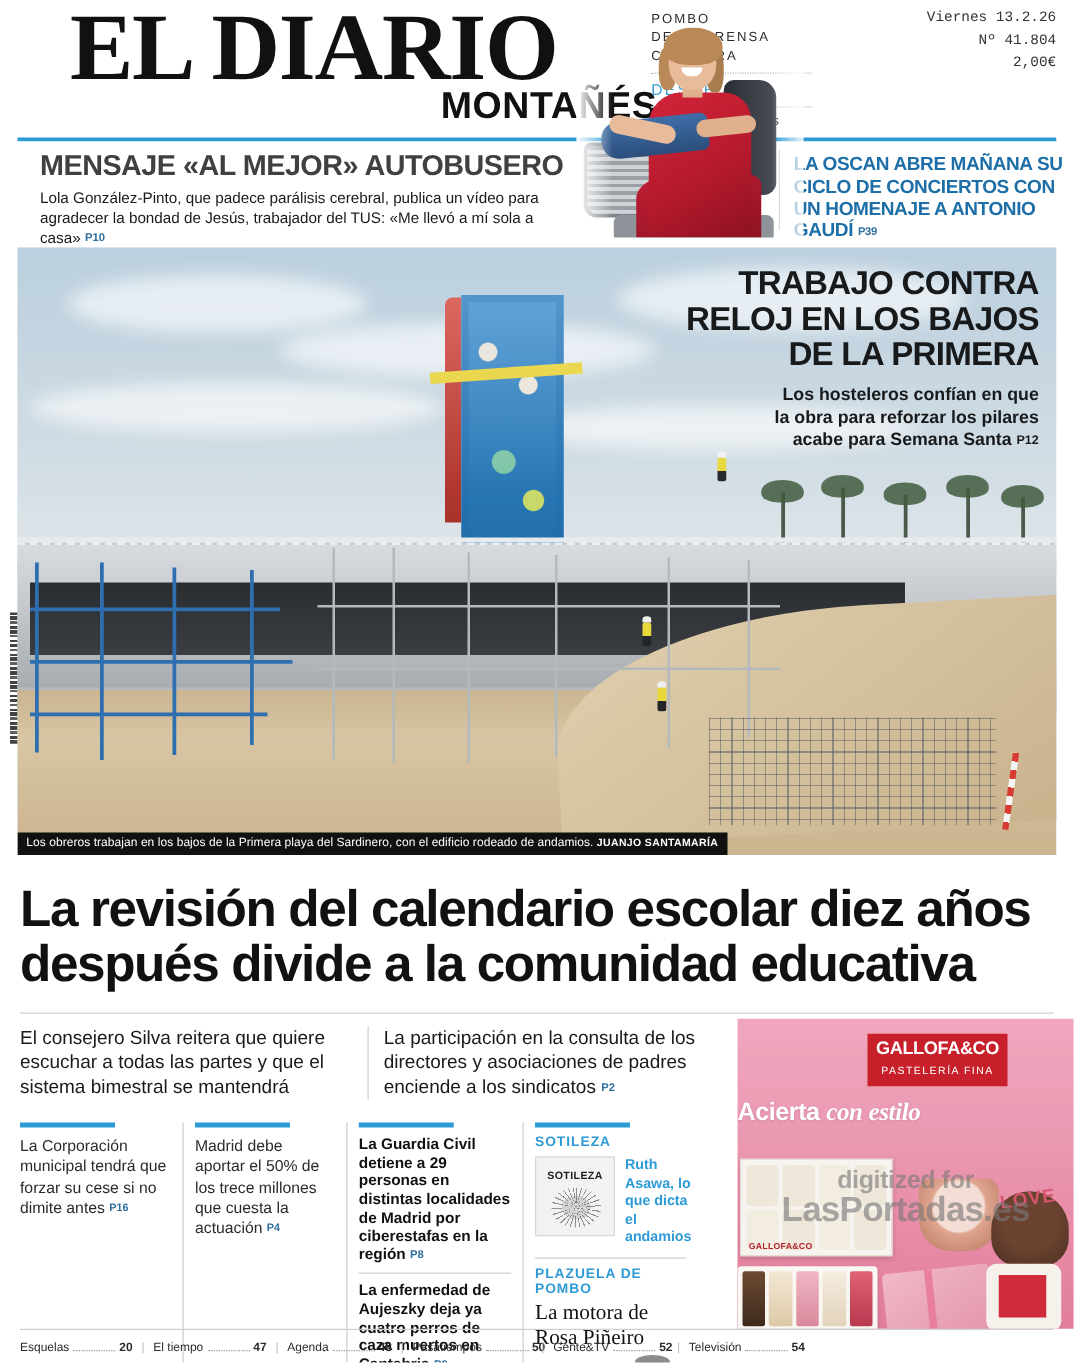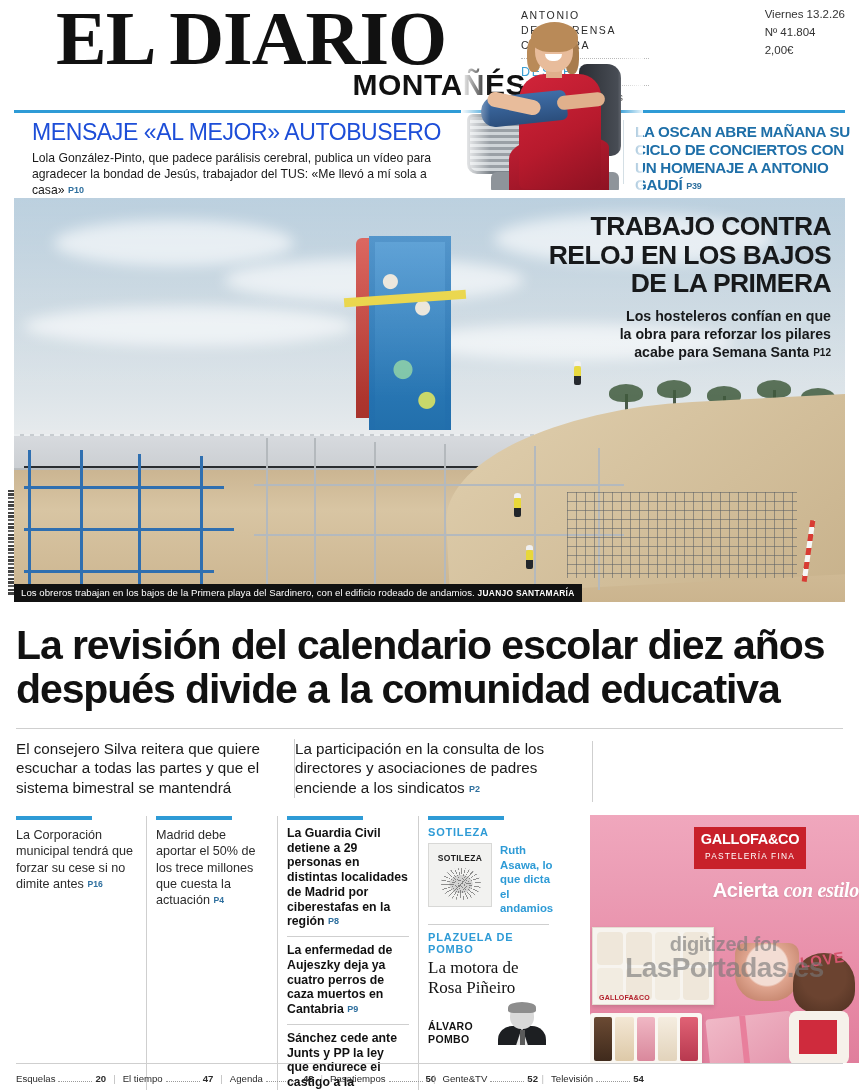--- a/index.html
+++ b/index.html
@@ -47,21 +47,21 @@
   .mast-mid {
     position: absolute; left: 521px; top: 8px; width: 140px;
     font-size: 10.5px; letter-spacing: 1.6px; line-height: 1.45;
     color: #2b2b2b;
   }
   .mast-rule { border-top: 1px dotted #b9b9b9; margin: 4px 0 4px 0; width: 128px; }
   .mast-desde { font-size: 12.5px; letter-spacing: 1.8px; color: #3a9fd4; }
   .mast-web { font-size: 11px; letter-spacing: .2px; color: #3a3a3a; }
   .mast-right {
     position: absolute; right: 14px; top: 6px;
-    font-size: 11.5px; line-height: 1.55; color: #333;
+    text-align: right; font-size: 11.5px; line-height: 1.55; color: #333; font-family: Liberation Mono, monospace;
   }
 
   
   .scooter-photo {
     position: absolute; left: 461px; top: 22px; width: 182px; height: 168px;
     overflow: hidden; z-index: 4;
   }
   .sc-head { position:absolute; left:74px; top:6px; width:38px; height:44px;
     background:#e8bc9b; border-radius:50% 50% 46% 46%; }
   .sc-hair { position:absolute; left:70px; top:0px; width:47px; height:30px;
@@ -96,38 +96,38 @@
     background: linear-gradient(to right, rgba(255,255,255,1) 0%, rgba(255,255,255,0) 16%,
       rgba(255,255,255,0) 86%, rgba(255,255,255,.9) 100%); }
 
   
   .promo {
     position: relative; margin: 0 14px; border-top: 3px solid #2e9bd6;
     padding-top: 7px; display: flex; height: 82px;
   }
   .promo-left { width: 470px; padding-left: 18px; }
   .promo-kicker {
-    font-size: 23px; font-weight: 400; color: #1d4ed8; letter-spacing: -.4px;
+    font-size: 23px; font-weight: 700; color: #404040; letter-spacing: -.4px;
     line-height: 1.05;
   }
   .promo-deck {
     font-size: 12.2px; line-height: 1.32; color: #1a1a1a; margin-top: 6px;
     max-width: 420px;
   }
   .pg { font-size: 9px; font-weight: 700; color: #2e6f9e; vertical-align: 1px; }
   .promo-div { position:absolute; left:609px; top:7px; bottom:8px; width:1px; background:#c9d6de; }
   .promo-right {
     position:absolute; left: 621px; top: 10px; width: 224px;
     font-size: 15.2px; font-weight: 700; line-height: 1.17; color: #1e6fa8;
     letter-spacing: -.3px;
   }
 
   
   .photo-wrap {
-    position: relative; margin: 6px 14px 0 14px; height: 404px; overflow: hidden;
+    position: relative; margin: 6px 14px 0 14px; height: 486px; overflow: hidden;
     background: #cfd8de;
     padding-left: 24px;
   }
   .sky { position:absolute; inset:0;
     background: linear-gradient(180deg,#a9c3d6 0%,#c3d3de 22%,#dbe3e8 46%,#e7ebed 60%,#cdd4d6 62%,#cdd4d6 100%); }
   .cloud { position:absolute; background: rgba(255,255,255,.62); border-radius:50%; filter: blur(7px); }
   .palms { position:absolute; right:0; top:162px; width:250px; height:80px; }
   .palm { position:absolute; width:3px; height:44px; background:#4a5a4a; }
   .palmtop { position:absolute; width:34px; height:18px; background:#3f5a3c;
     border-radius: 50% 50% 40% 40%; opacity:.85; }
@@ -223,21 +223,21 @@
     letter-spacing: -1.1px; color: #111;
   }
   .lead-rule { margin: 16px 16px 0 16px; border-top: 1px solid #cfcfcf; }
 
   
   .decks { display: flex; margin: 10px 16px 0 16px; position: relative; }
   .deck-col {
     width: 278px; font-size: 15.2px; line-height: 1.3; color: #1a1a1a;
     padding-right: 10px;
   }
-  .deck-col.second { border-left: 1px solid #cfcfcf; width: 290px; }
+  .deck-col.second { border-left: 1px solid #cfcfcf; padding-left: 12px; width: 290px; }
   .deck-col .pg { font-size: 9px; color:#2e6f9e; }
   .decks-divider { position:absolute; left: 576px; top: 2px; bottom: -4px; width: 1px; background: #cfcfcf; }
 
   
   .bottom { position: relative; margin: 18px 16px 0 16px; display: flex; }
   .bcol { padding-right: 9px; }
   .bcol-sep { border-left: 1px solid #cfcfcf; padding-left: 9px; }
   .blue-rule { border-top: 4px solid #2e9bd6; width: 76px; margin-bottom: 6px; }
   .gray-rule { border-top: 1px solid #cfcfcf; margin-bottom: 6px; }
   .bhead {
@@ -299,21 +299,21 @@
     background: linear-gradient(180deg,#f0a7bd 0%,#eb9cb4 30%,#e88aa6 70%,#e07e9c 100%);
     overflow:hidden;
   }
   .ad-logo {
     position:absolute; left: 104px; top: 12px; width: 112px; height: 42px;
     background: #c8202a; color:#fff; text-align:center; padding-top:5px;
   }
   .ad-logo-t1 { font-size: 14.5px; font-weight: 700; letter-spacing: -.3px; line-height:1; }
   .ad-logo-t2 { font-size: 8.4px; letter-spacing: 1.2px; margin-top: 4px; }
   .ad-slogan {
-    position:absolute; left:0; right:0; top: 64px; text-align: right;
+    position:absolute; left:0; right:0; top: 64px; text-align: left;
     color: #ffffff; font-size: 20px; font-weight: 700; letter-spacing: -.3px;
     text-shadow: 0 1px 2px rgba(0,0,0,.12);
   }
   .ad-slogan i { font-family: "Liberation Serif", serif; font-style: italic; font-weight: 700; }
   .ad-box {
     position:absolute; left: 2px; top: 112px; width: 122px; height: 78px;
     background: #f7f4ef; border: 1px solid #e6ddd2;
     box-shadow: 0 2px 4px rgba(0,0,0,.14);
   }
   .ad-hearts { position:absolute; inset:4px; display:grid;
@@ -387,21 +387,21 @@
 
 <div class="page">
 
   <div class="barcode"></div>
 
   <div class="masthead">
     <div class="logo-main">EL DIARIO</div>
     <div class="logo-sub">MONTAÑÉS</div>
 
     <div class="mast-mid">
-      <div>ANTONIO</div>
+      <div>POMBO</div>
       <div>DE LA PRENSA</div>
       <div>CÁNTABRA</div>
       <div class="mast-rule"></div>
       <div class="mast-desde">DESDE 1902</div>
       <div class="mast-rule"></div>
       <div class="mast-web">eldiariomontanes.es</div>
     </div>
 
     <div class="mast-right">
       <div>Viernes 13.2.26</div>

